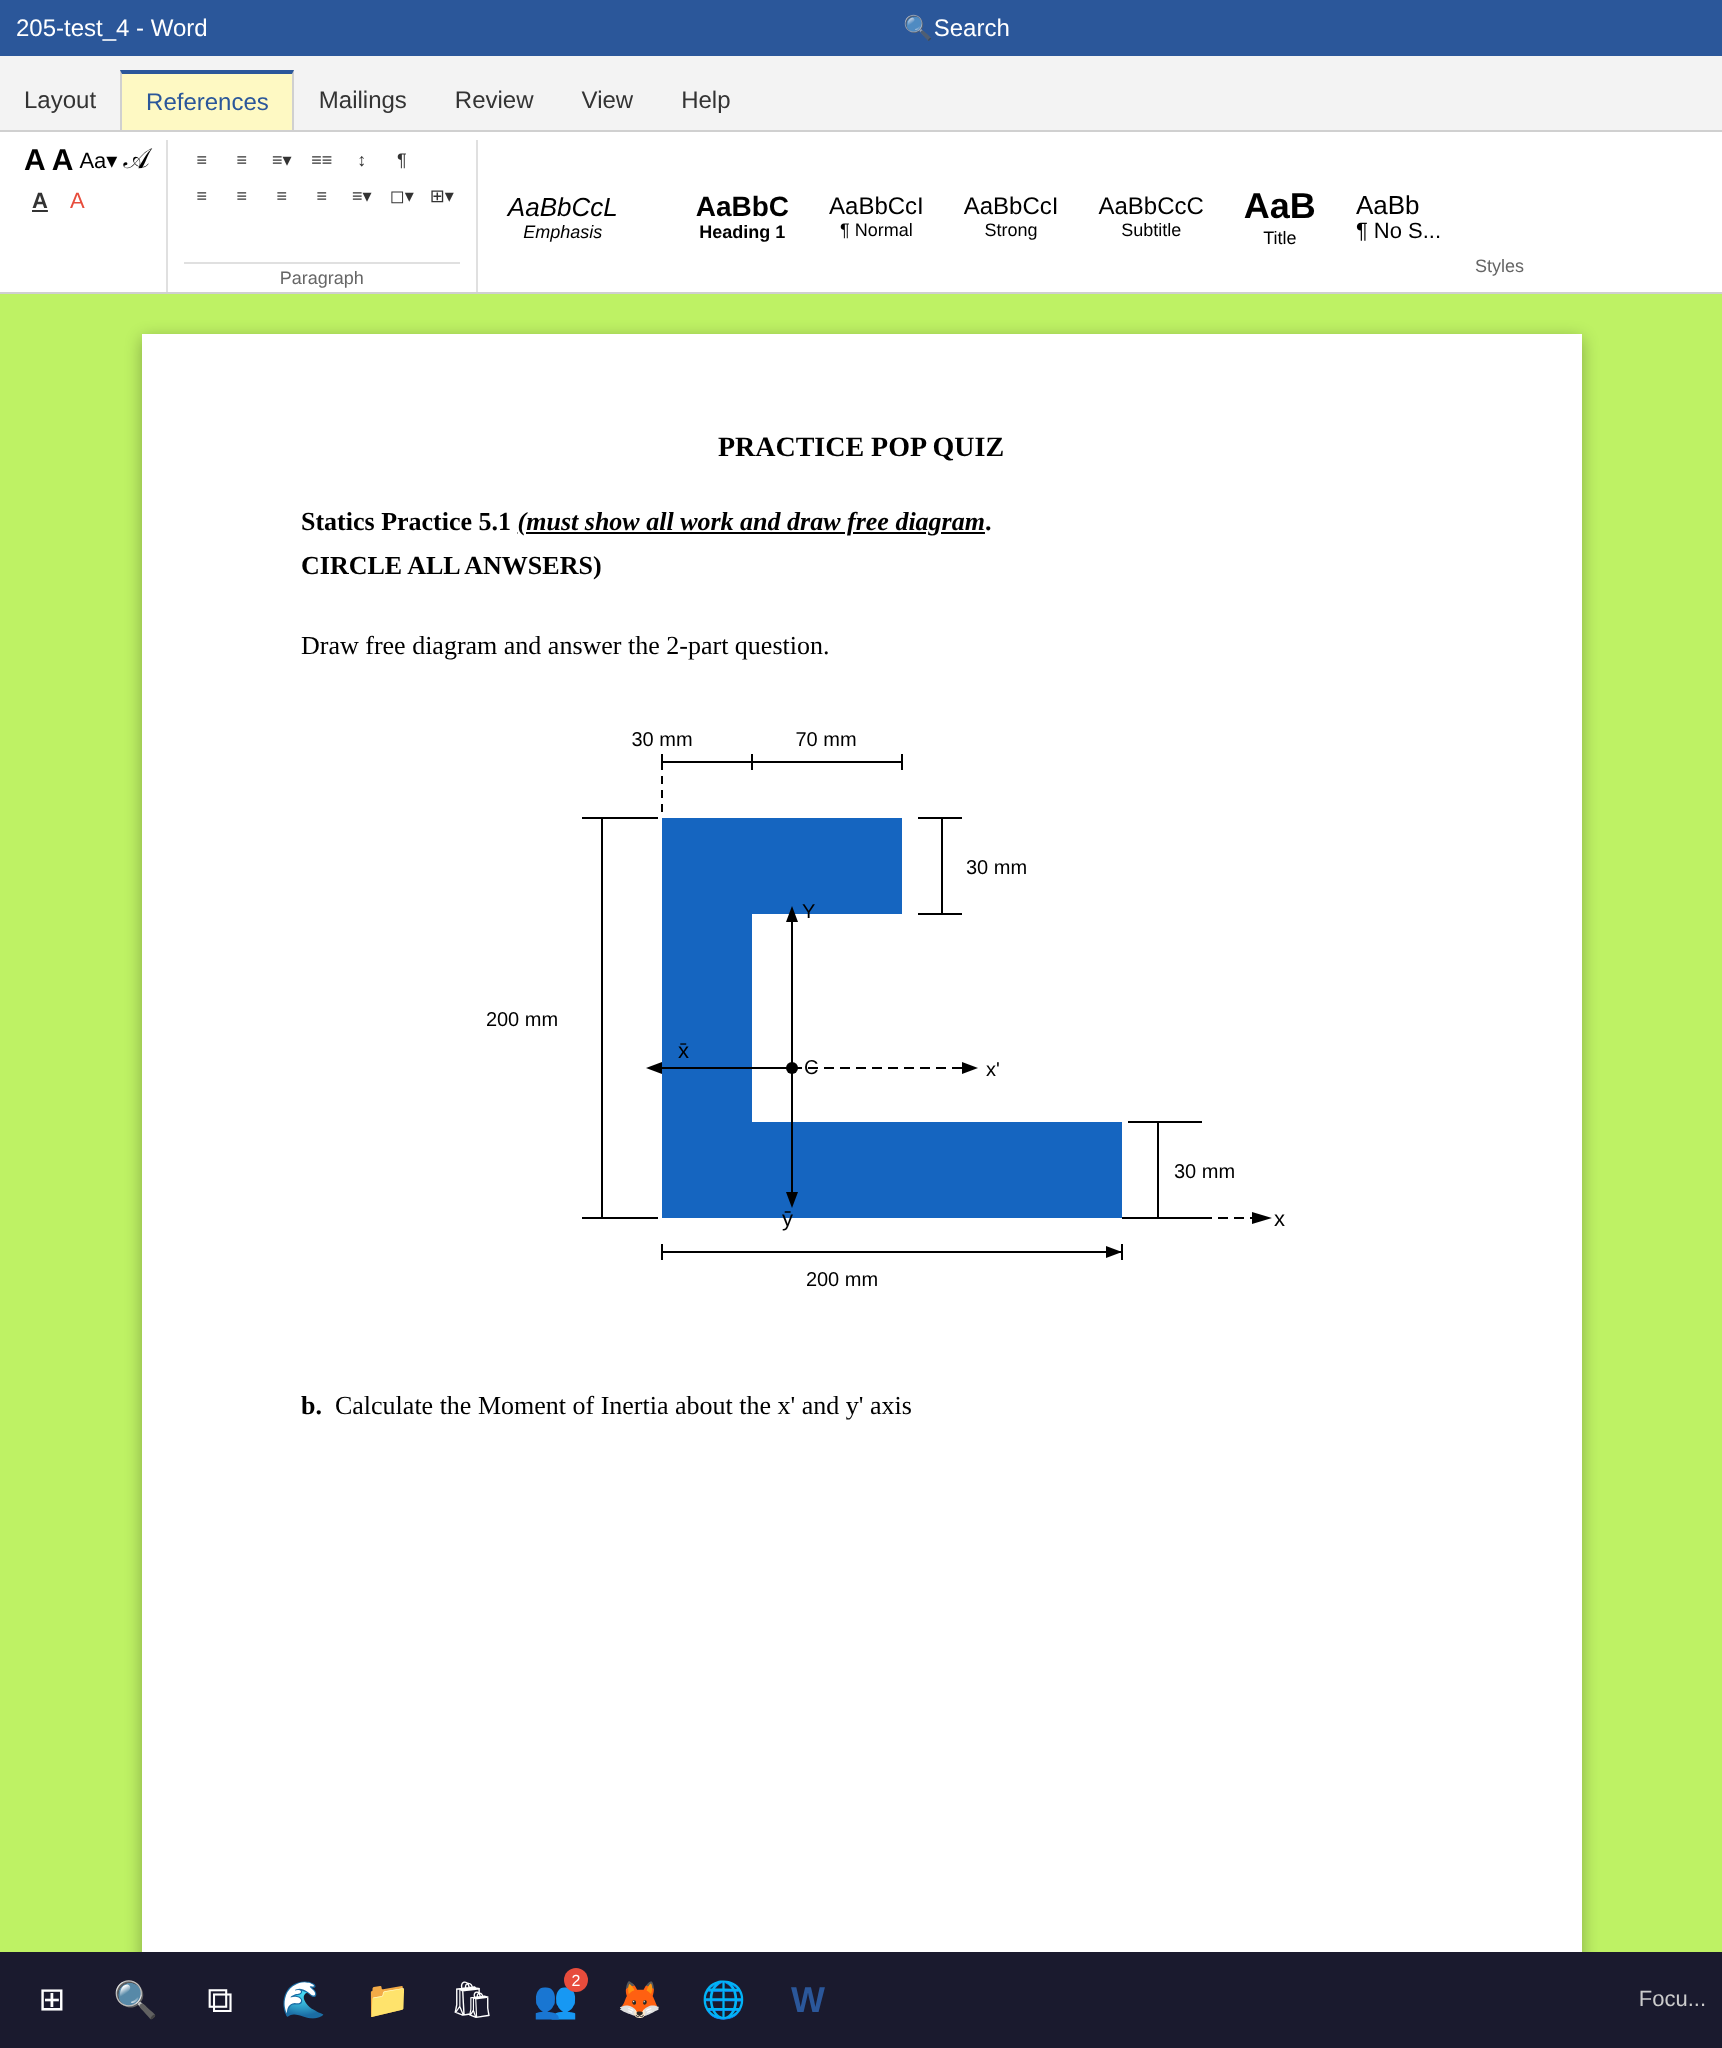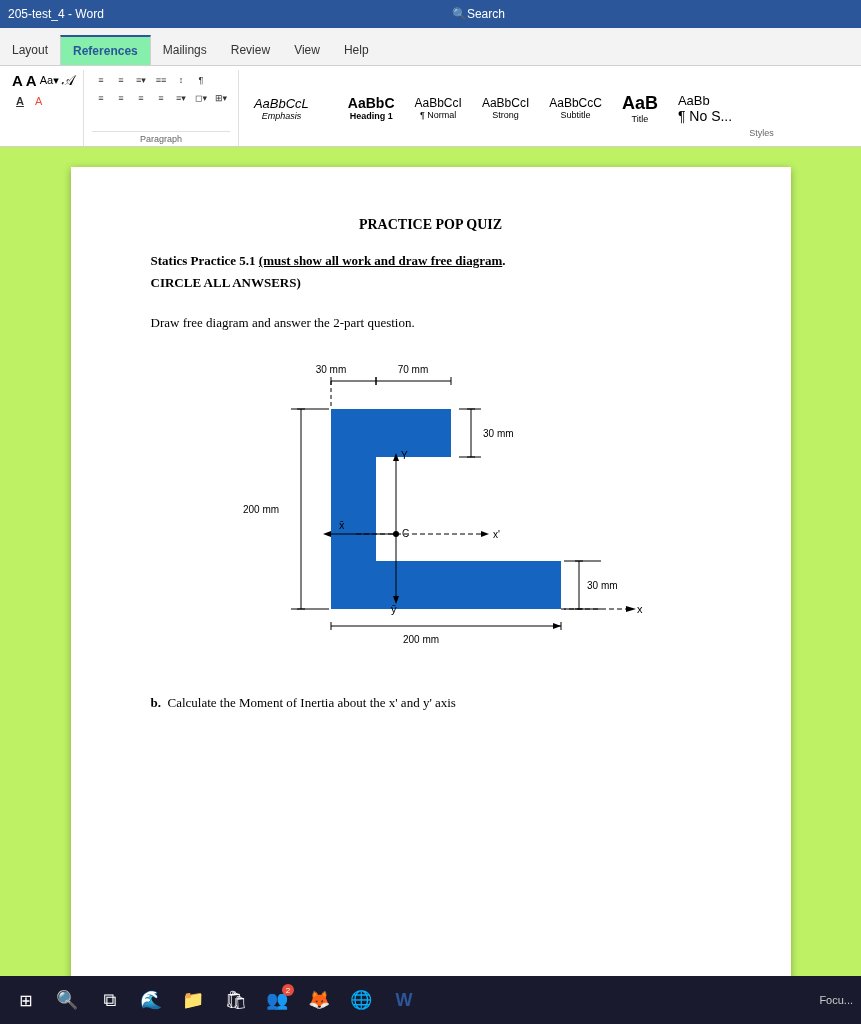--- a/index.html
+++ b/index.html
@@ -42,26 +42,26 @@
       padding: 4px 12px;
       font-size: 12px;
       cursor: pointer;
       color: #333;
       height: 30px;
       display: flex;
       align-items: center;
     }
 
     .ribbon-tab.active {
-      background: #86efac;
+      background: #fef9c3;
       border-top: 2px solid #2b579a;
       border-left: 1px solid #d0d0d0;
       border-right: 1px solid #d0d0d0;
       color: #2b579a;
-      font-weight: 700;
+      font-weight: 400;
     }
 
     #ribbon-content {
       display: flex;
       align-items: stretch;
       padding: 4px 4px 0;
       min-height: 80px;
       background: white;
     }
 
@@ -340,35 +340,35 @@
       <div class="style-sample">
         <div style="font-size:12px;">AaBbCcC</div>
         <div style="font-size:9px;text-align:center;">Subtitle</div>
       </div>
       <div class="style-sample">
         <div style="font-size:18px;font-weight:bold;">AaB</div>
         <div style="font-size:9px;text-align:center;">Title</div>
       </div>
       <div class="style-sample">
         <div style="font-size:13px;">AaBb</div>
-        <div style="font-size:14px;text-align:left;">¶ No S...</div>
+        <div style="font-size:11px;text-align:left;">¶ No S...</div>
       </div>
       <div style="font-size:9px;color:#666;align-self:flex-end;margin-bottom:4px;margin-left:4px;">Styles</div>
     </div>
   </div>
 </div>
 
 <div id="document-area">
   <div id="page">
 
     <div class="page-title">PRACTICE POP QUIZ</div>
 
     <div class="section-title">
       <span>Statics Practice 5.1</span>
-      <span style="text-decoration:underline;font-weight:bold;"> (must show all work and draw free diagram</span><span style="font-weight:bold;">.</span>
+      <span style="text-decoration:underline;font-weight:bold;font-style:italic;"> (must show all work and draw free diagram</span><span style="font-weight:bold;">.</span>
     </div>
     <div class="section-title">CIRCLE ALL ANWSERS)</div>
 
     <br>
     <div class="instruction">Draw free diagram and answer the 2-part question.</div>
 
     
     <div id="diagram-container">
       <svg id="diagram-svg" width="440" height="320">
 

